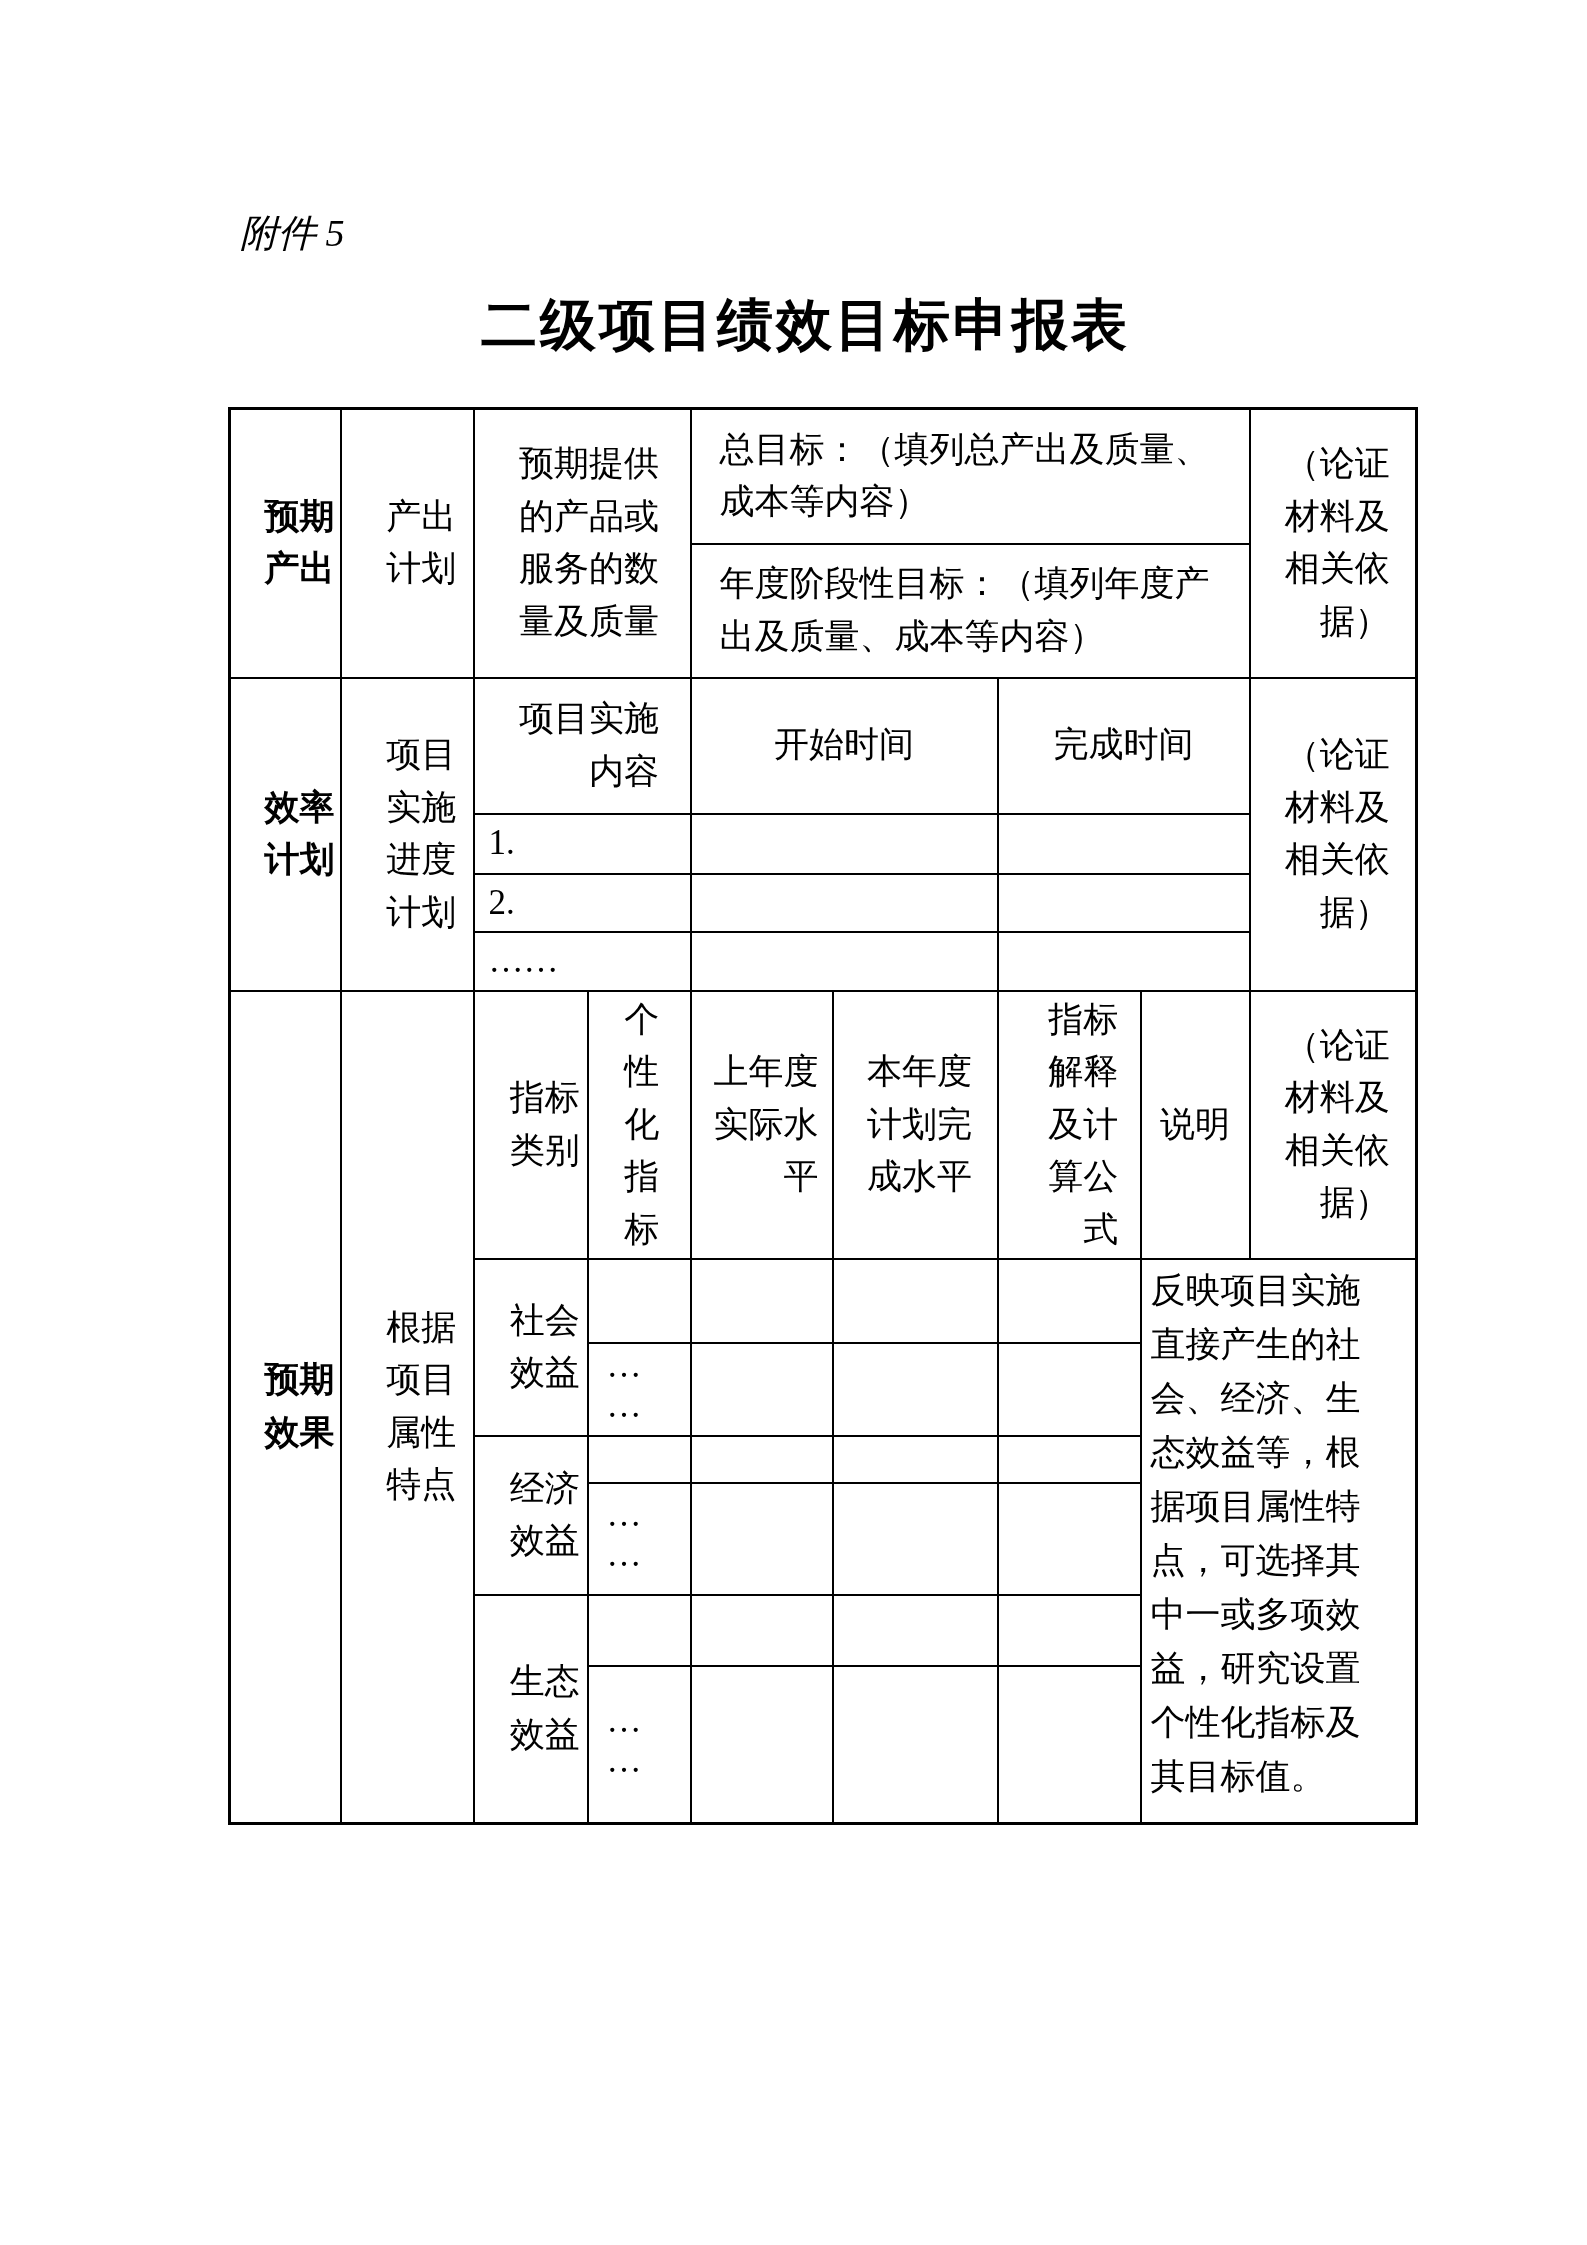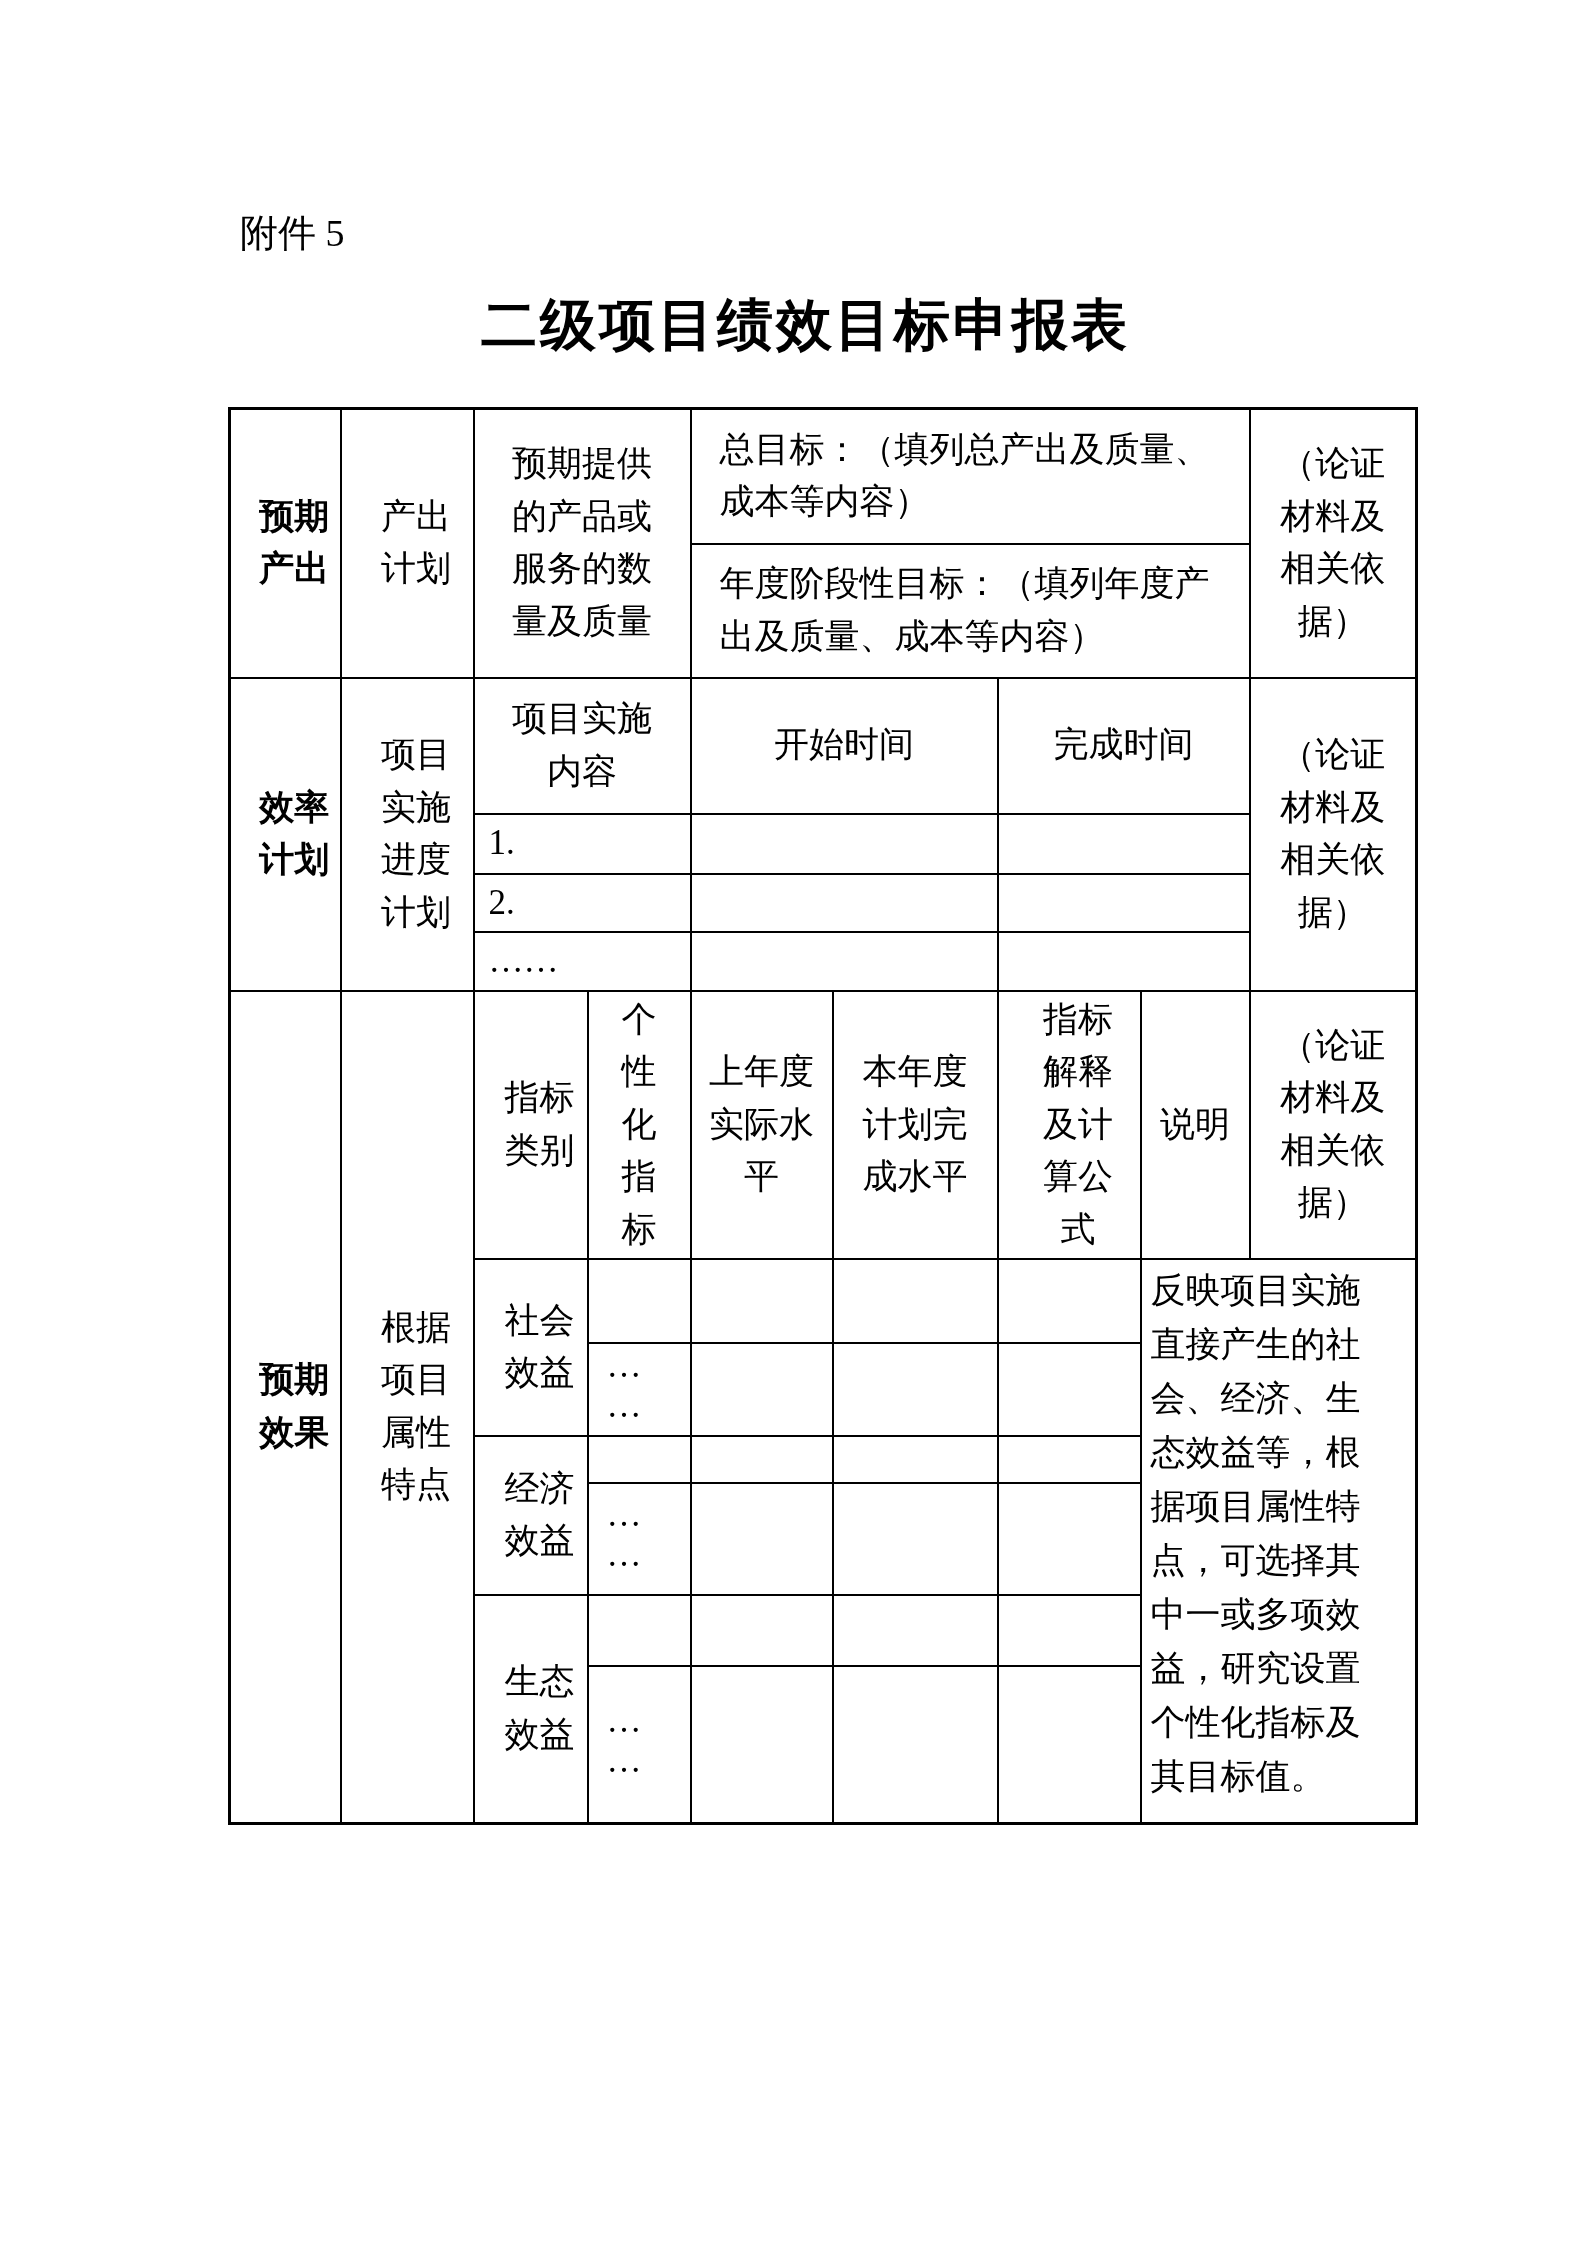--- a/index.html
+++ b/index.html
@@ -1,35 +1,35 @@
 <!DOCTYPE html>
 <html><head>
 <meta charset="utf-8">
 <style>
   html,body{margin:0;padding:0;}
   body{
     width:1587px;height:2245px;background:#ffffff;color:#000000;
     font-family:"Liberation Serif","DejaVu Serif",serif;
     position:relative;overflow:hidden;
   }
-  .attachment{position:absolute;top:208px;left:240px;font-size:38px;}
+  .attachment{position:absolute;top:208px;left:240px;font-size:38px;font-style:italic;}
   .doc-title{
     position:absolute;top:288px;left:212px;width:1187px;margin:0;
     text-align:center;font-size:56px;font-weight:bold;letter-spacing:3px;
   }
   table.form{
     position:absolute;top:407px;left:228px;width:1187px;
     border-collapse:collapse;table-layout:fixed;border:3px solid #000;
   }
   td{
     border:2px solid #000;text-align:center;vertical-align:middle;
     font-size:35px;line-height:1.5;padding:2px;overflow:hidden;
   }
   .bold{font-weight:bold;}
-  .wrap{display:inline-block;text-align:center;}
+  .wrap{display:inline-block;text-align:right;}
   .w1{width:1.15em;}
   .w2{width:2.3em;margin-left:18px;}
   .w3{width:3.25em;}
   .w4{width:4.4em;}
   td.left-cell{text-align:left;padding-left:14px;}
   .goal-text{display:inline-block;max-width:500px;text-align:left;}
   td.goal-cell{text-align:left;padding-left:28px;}
   td.note-cell{vertical-align:top;text-align:left;padding:4px 8px 0 9px;text-decoration:underline;}
   .note-text{display:inline-block;width:6.3em;line-height:54px;text-align:left;}
   td.dots-cell{text-align:left;padding-left:18px;}

